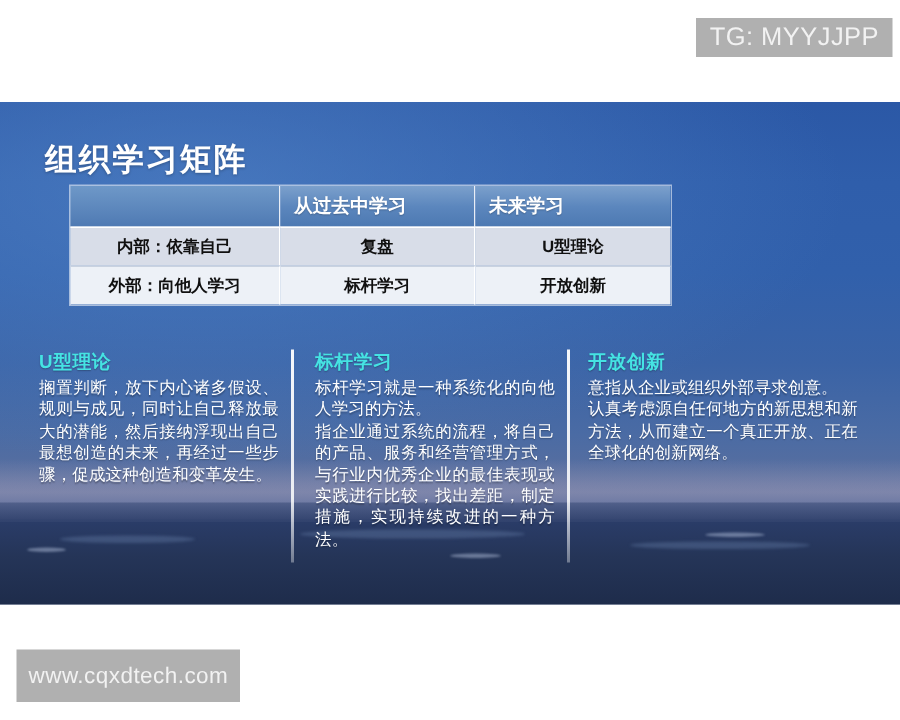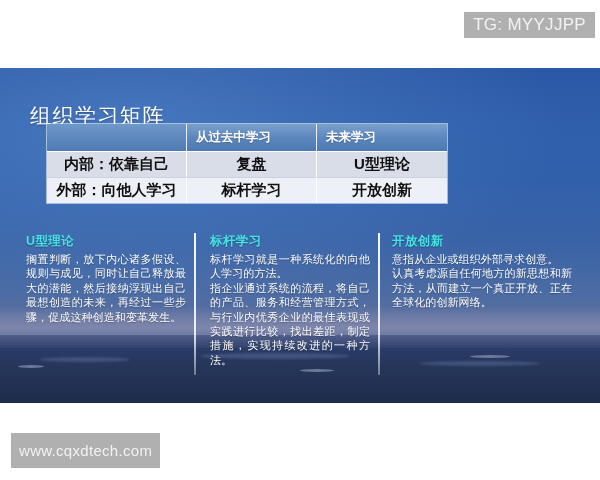--- a/index.html
+++ b/index.html
@@ -101,40 +101,39 @@
     filter: blur(0.6px);
   }
 
   
   #title {
     position: absolute;
     left: 30px;
     top: 24px;
     color: #ffffff;
     font-size: 21px;
-    font-weight: normal;
+    font-weight: bold;
     letter-spacing: 1.5px;
     text-shadow: 0 1px 2px rgba(0,0,0,0.28);
-    margin-top: 10px;
   }
 
   
   #matrix {
     position: absolute;
     left: 47px;
     top: 56px;
     width: 400px;
     border-collapse: separate;
     border-spacing: 0;
     box-shadow: 0 0 0 1px rgba(255,255,255,0.55);
   }
   #matrix td {
     padding: 0;
     height: 26px;
-    font-size: 15px;
+    font-size: 11px;
     font-weight: bold;
     text-align: center;
     vertical-align: middle;
     box-sizing: border-box;
   }
   #matrix tr.head td {
     height: 27px;
     color: #ffffff;
     font-size: 12.5px;
     background: linear-gradient(180deg, #7ba0cc 0%, #5b86bd 52%, #4d79b2 100%);

